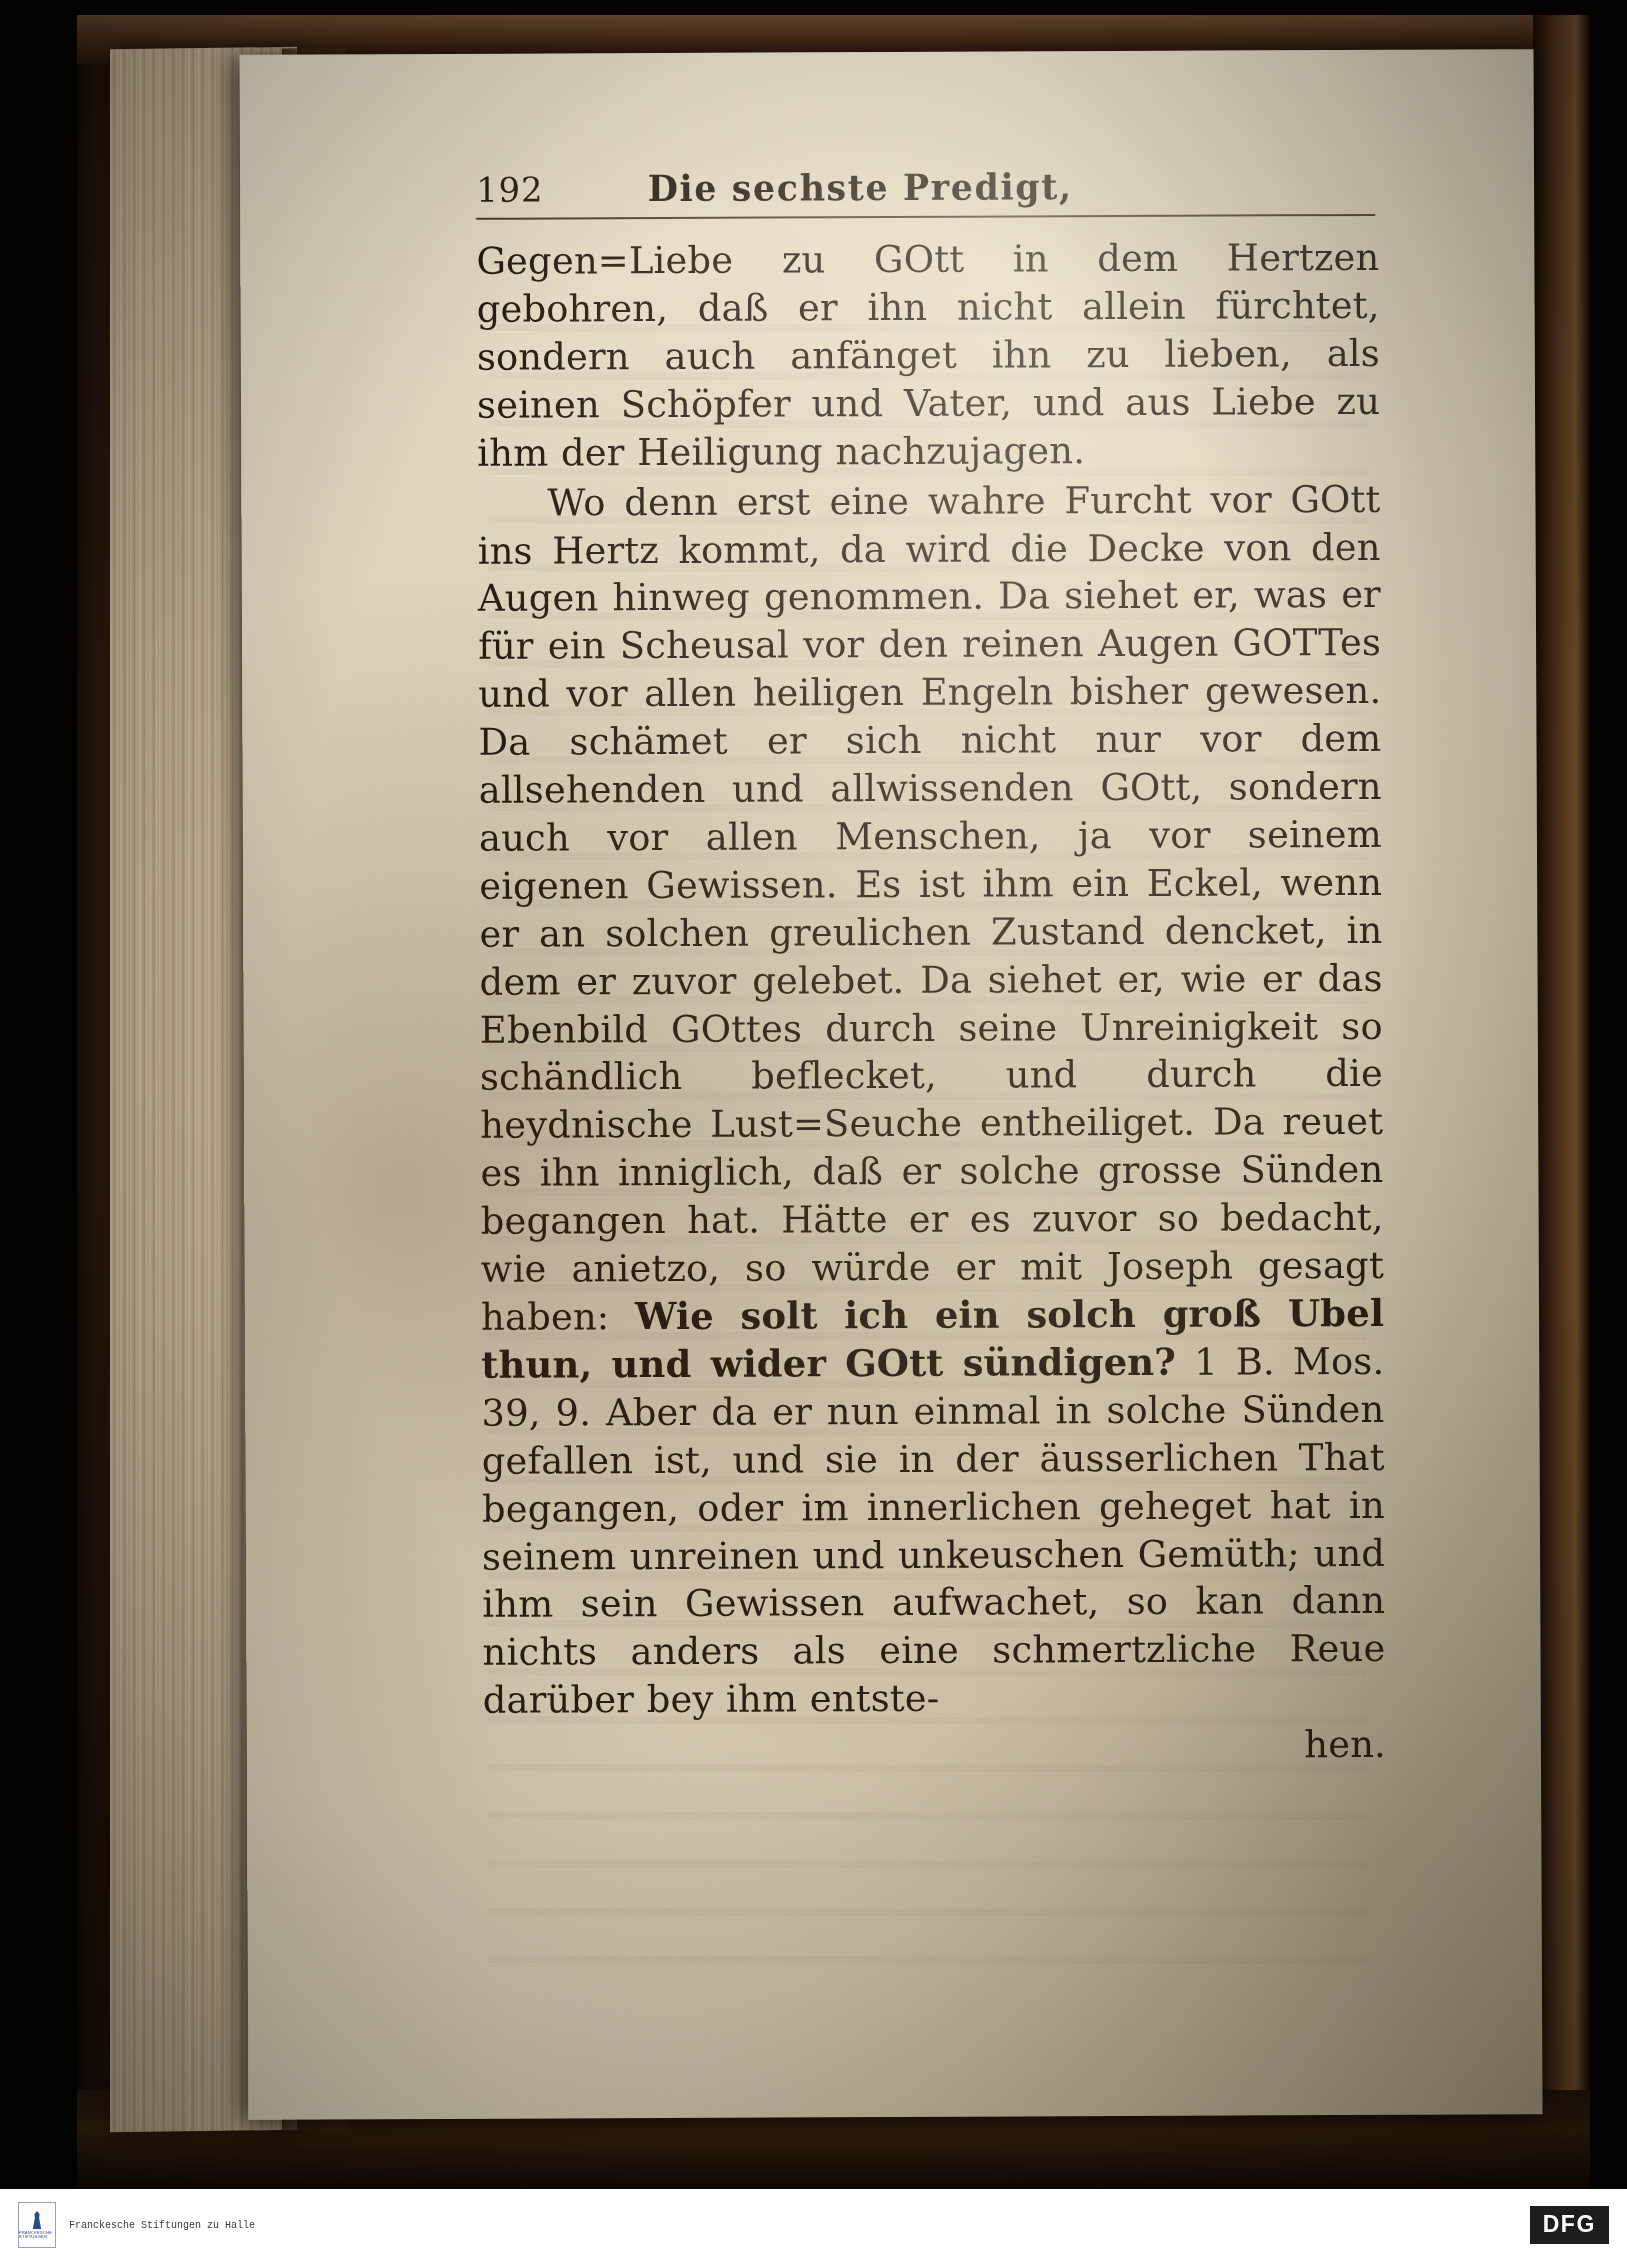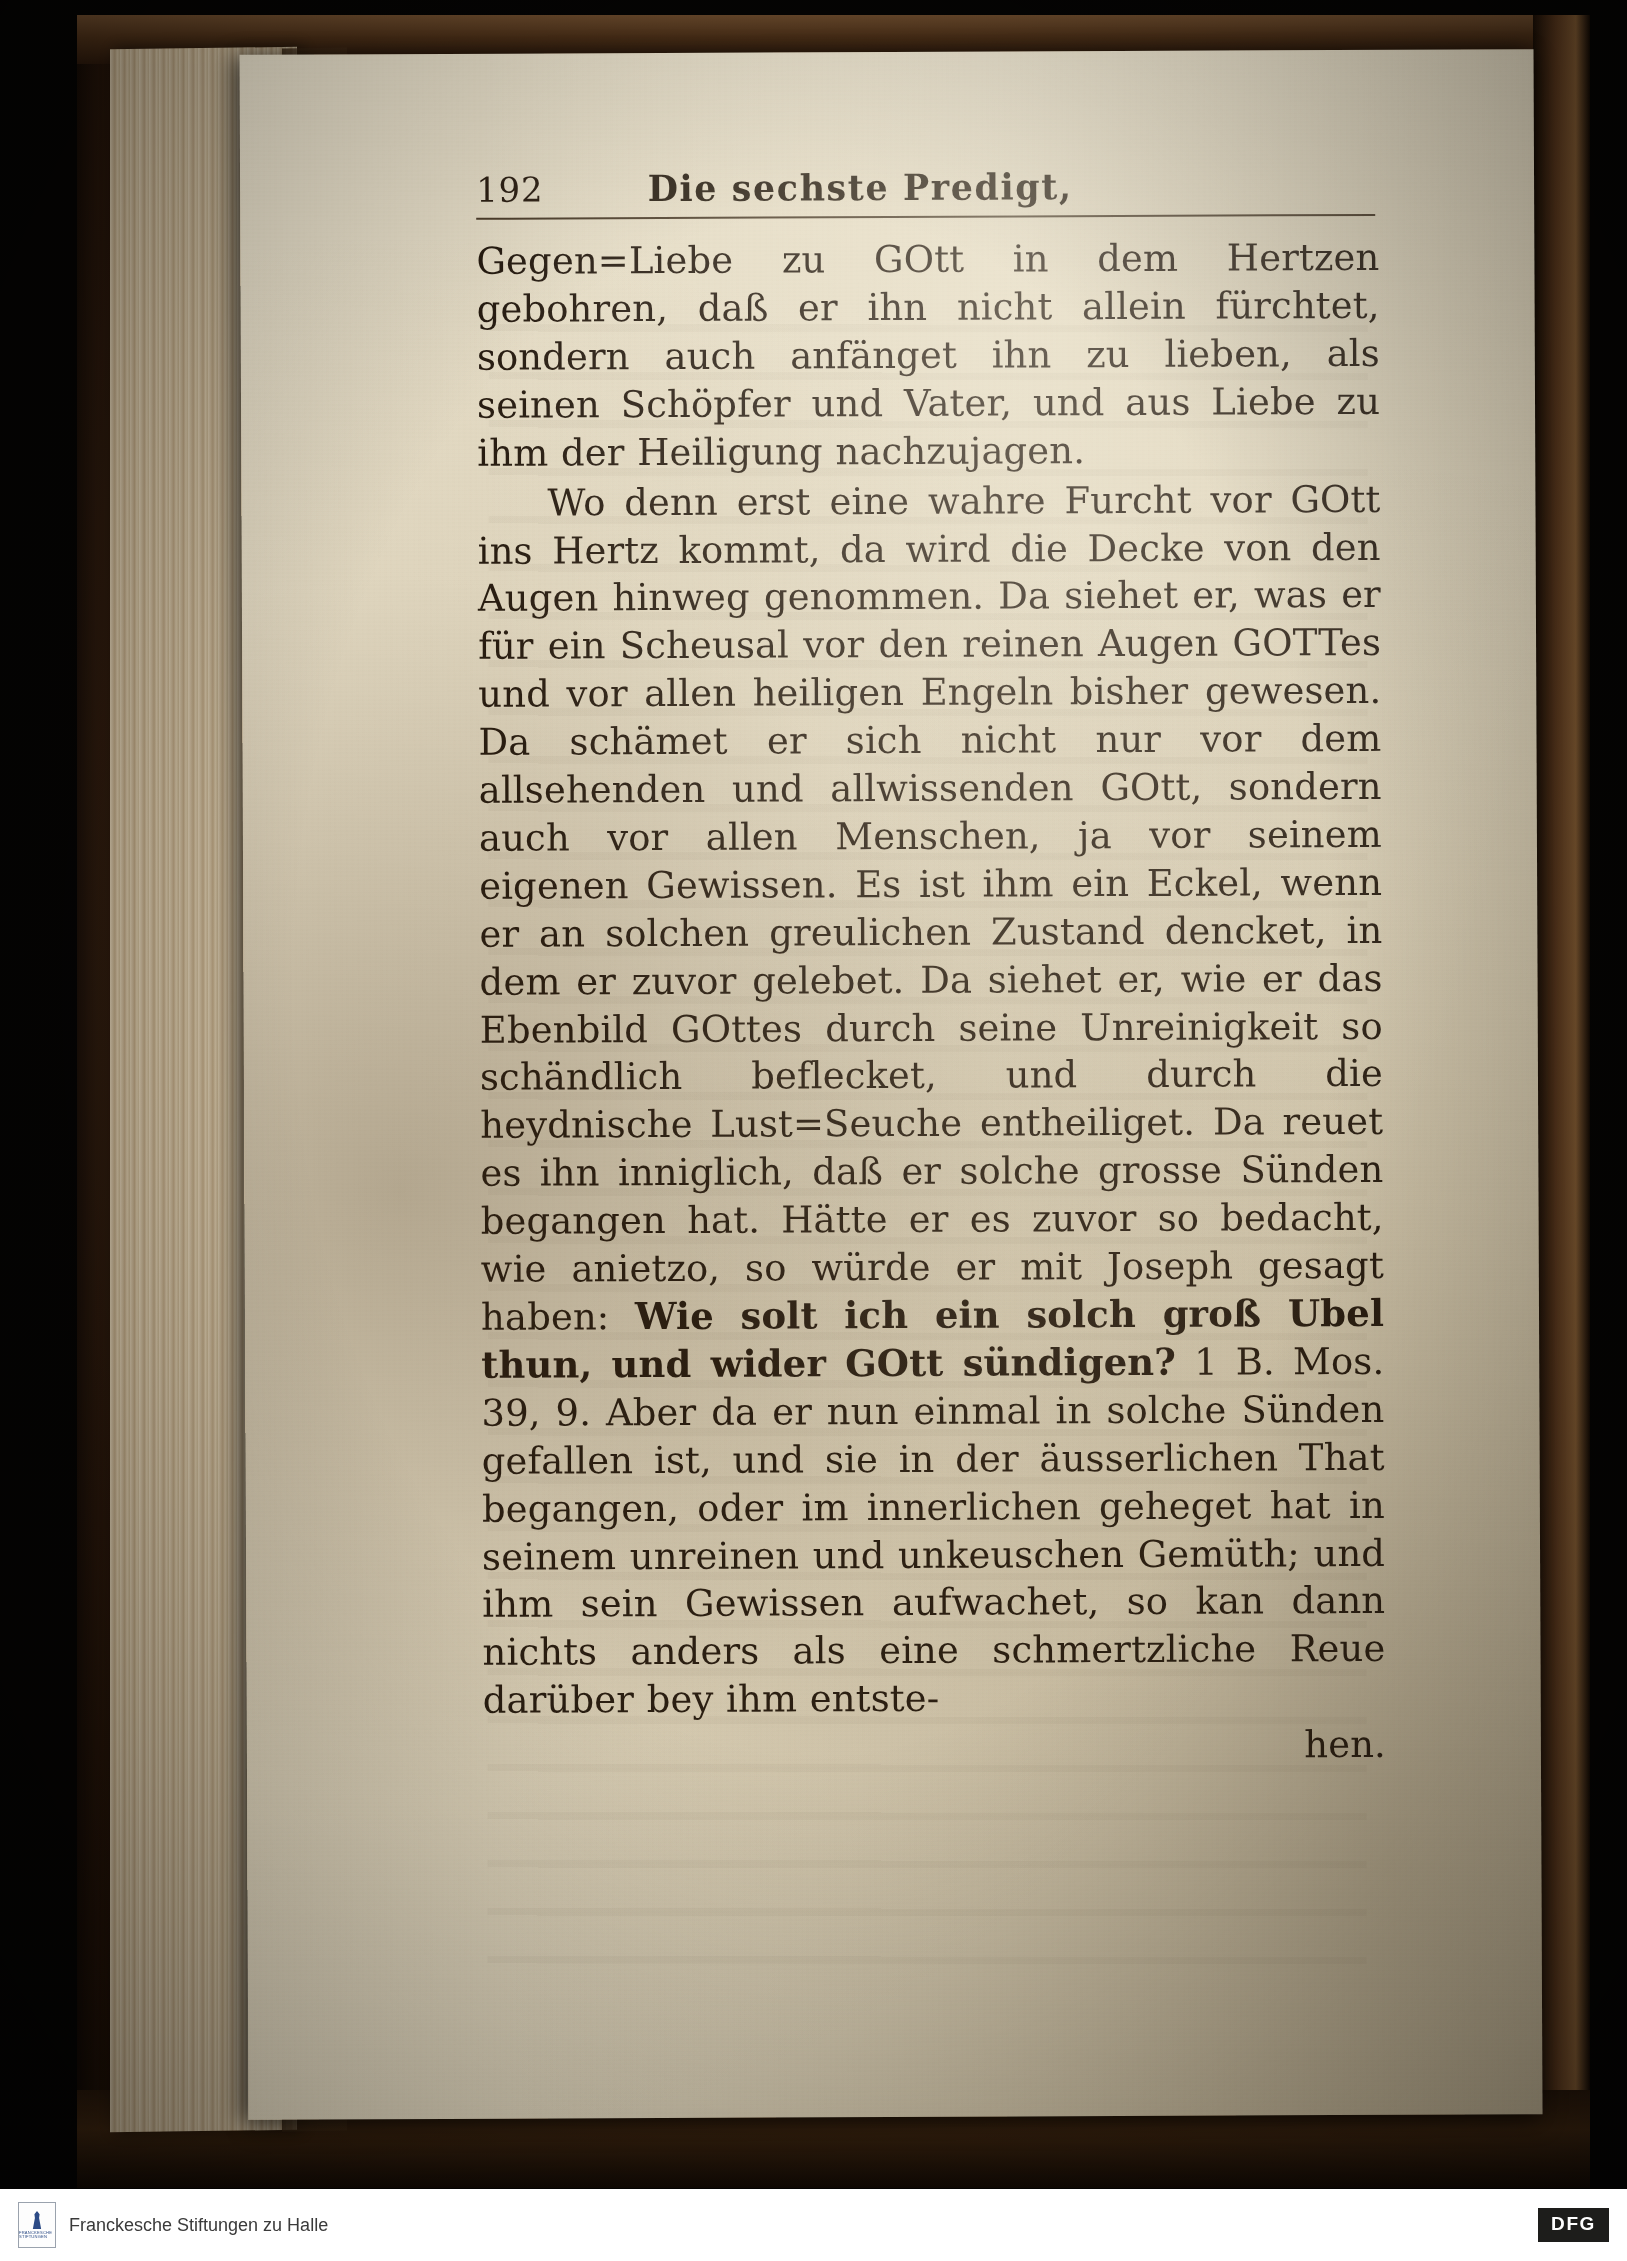--- a/index.html
+++ b/index.html
@@ -218,30 +218,30 @@
     clip-path: polygon(50% 0%, 70% 18%, 66% 38%, 82% 100%, 18% 100%, 34% 38%, 30% 18%);
   }
   .logo-caption {
     font-family: "Liberation Sans", sans-serif;
     font-size: 4.1px;
     color: #2c4b86;
     letter-spacing: 0.2px;
     line-height: 1;
   }
   .footer-text {
-    font-family: Liberation Sans, sans-serif;
-    font-size: 18px;
+    font-family: Liberation Mono, monospace;
+    font-size: 10px;
     color: #3a3a3a;
   }
   .dfg-badge {
     background: #1d1d1b;
     color: #ffffff;
     font-family: "Liberation Sans", sans-serif;
     font-weight: bold;
-    font-size: 19px;
+    font-size: 23px;
     letter-spacing: 1.6px;
     padding: 4.9px 13px 6.5px 13px;
   }
 
   
   .vignette {
     position: absolute;
     left: 0; top: 0;
     width: 1627px; height: 2190px;
     pointer-events: none;

